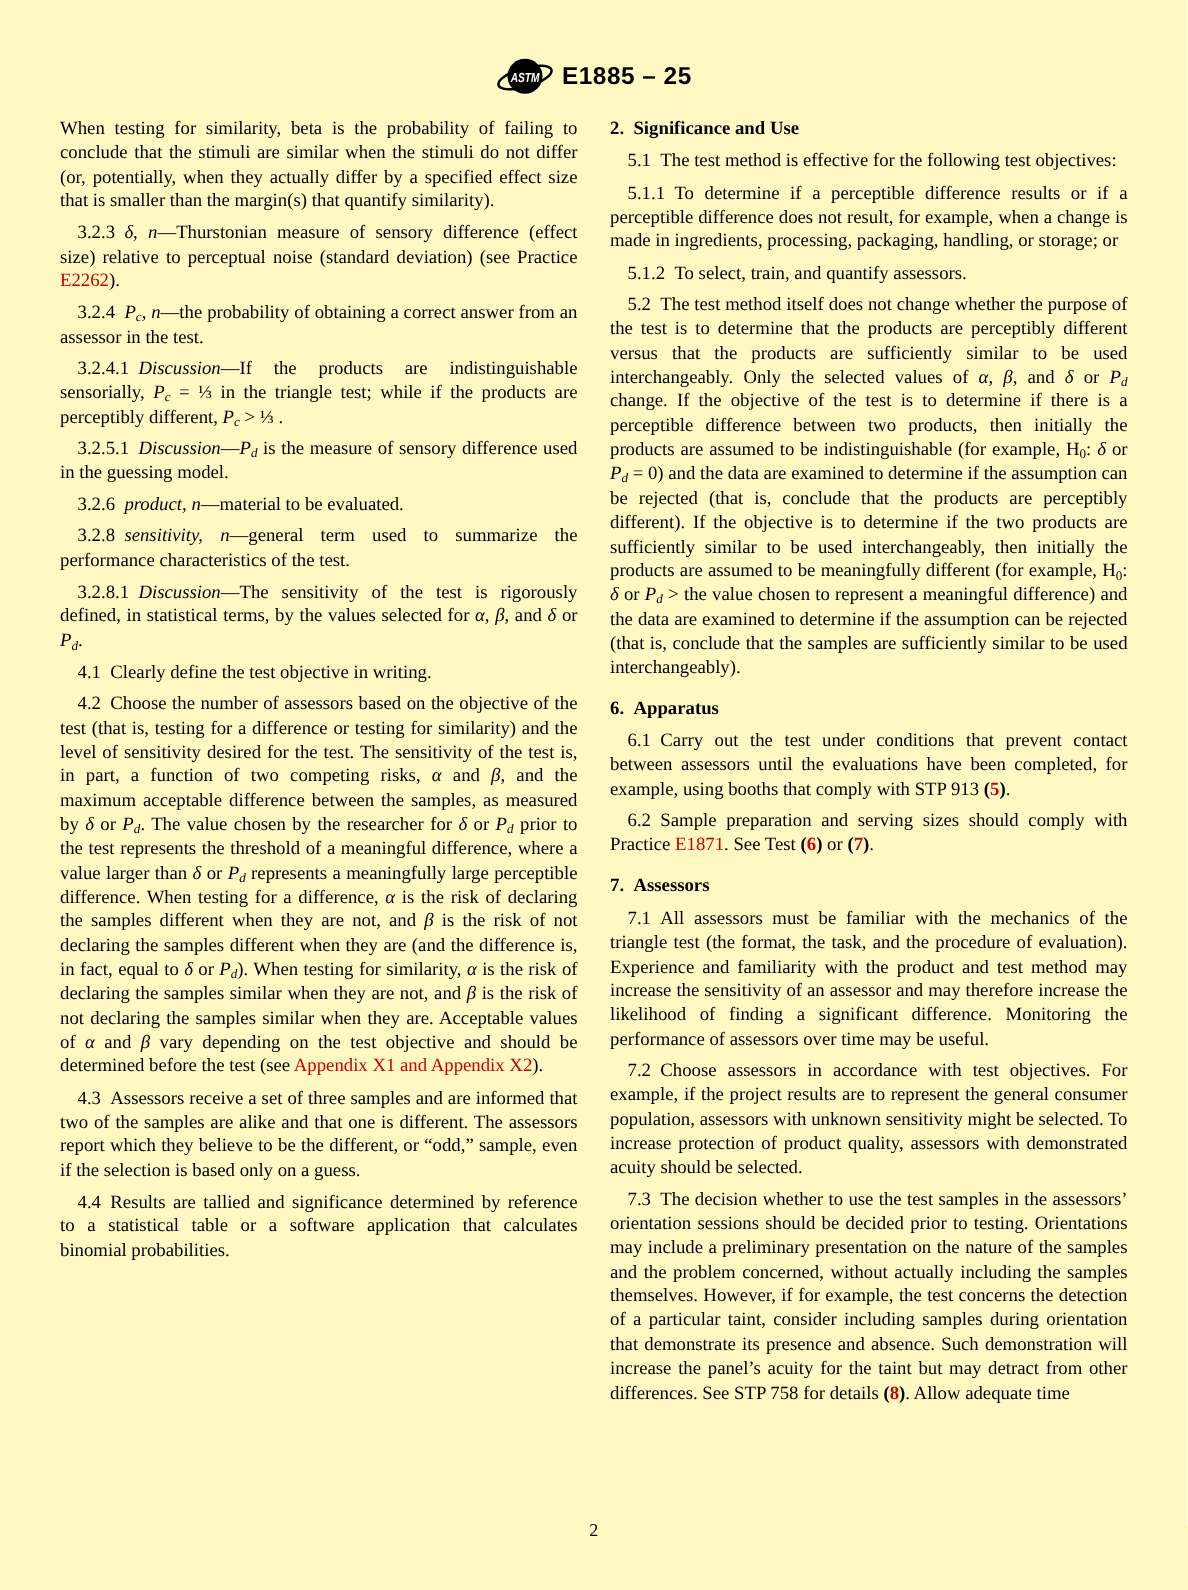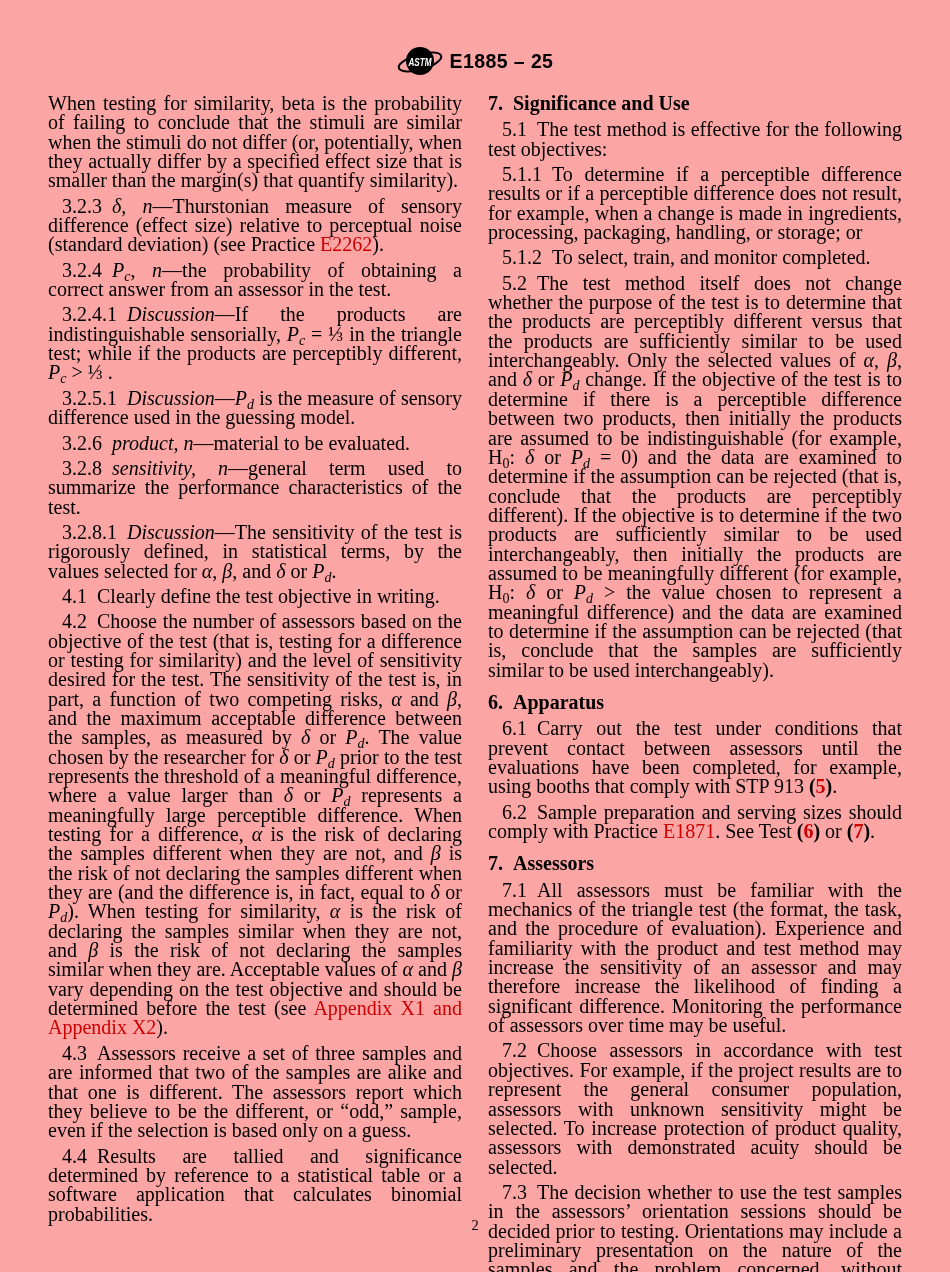--- a/index.html
+++ b/index.html
@@ -1,41 +1,41 @@
 <!DOCTYPE html>
 <html style="--link: #CC0000;"><head>
 <meta charset="utf-8">
 <style>
   * { margin: 0; padding: 0; box-sizing: border-box; }
   html, body { background: #ffffff; }
   .page {
     position: relative;
     width: 950px;
     height: 1272px;
-    background: #fca5a5;
+    background: #fef9c3;
     color: #000;
     font-family: "Liberation Serif", serif;
     overflow: hidden;
   }
   .header {
     position: absolute;
     top: 42px; left: 0; width: 100%;
     display: flex; justify-content: center; align-items: center; gap: 7px;
   }
   .doc-code {
     font-family: "Liberation Sans", sans-serif;
     font-weight: bold;
     font-size: 19.5px;
     letter-spacing: 0.4px;
   }
   .col {
     position: absolute;
     top: 94px;
     width: 414px;
-    font-size: 20px;
+    font-size: 15px;
     line-height: 19.35px;
     text-align: justify;
   }
   .col-left  { left: 48px; }
   .col-right { left: 488px; }
   .para { text-indent: 14px; margin-top: 6px; }
   .para.noindent { text-indent: 0; margin-top: 0; }
   .heading { font-weight: bold; margin-top: 13px; margin-bottom: 7px; text-indent: 0; text-align: left; }
   .col > :first-child { margin-top: 0; }
   .s-i  { font-style: italic; }
@@ -76,24 +76,24 @@
       <div class="para"><span>3.2.5.1 </span><span class="s-i">Discussion</span><span>—</span><span class="s-i">P</span><sub class="s-si">d</sub><span> is the measure of sensory difference used in the guessing model.</span></div>
       <div class="para"><span>3.2.6 </span><span class="s-i">product, n</span><span>—material to be evaluated.</span></div>
       <div class="para"><span>3.2.8 </span><span class="s-i">sensitivity, n</span><span>—general term used to summarize the performance characteristics of the test.</span></div>
       <div class="para"><span>3.2.8.1 </span><span class="s-i">Discussion</span><span>—The sensitivity of the test is rigorously defined, in statistical terms, by the values selected for </span><span class="s-i">α</span><span>, </span><span class="s-i">β</span><span>, and </span><span class="s-i">δ</span><span> or </span><span class="s-i">P</span><sub class="s-si">d</sub><span>.</span></div>
       <div class="para"><span>4.1 Clearly define the test objective in writing.</span></div>
       <div class="para"><span>4.2 Choose the number of assessors based on the objective of the test (that is, testing for a difference or testing for similarity) and the level of sensitivity desired for the test. The sensitivity of the test is, in part, a function of two competing risks, </span><span class="s-i">α</span><span> and </span><span class="s-i">β</span><span>, and the maximum acceptable difference between the samples, as measured by </span><span class="s-i">δ</span><span> or </span><span class="s-i">P</span><sub class="s-si">d</sub><span>. The value chosen by the researcher for </span><span class="s-i">δ</span><span> or </span><span class="s-i">P</span><sub class="s-si">d</sub><span> prior to the test represents the threshold of a meaningful difference, where a value larger than </span><span class="s-i">δ</span><span> or </span><span class="s-i">P</span><sub class="s-si">d</sub><span> represents a meaningfully large perceptible difference. When testing for a difference, </span><span class="s-i">α</span><span> is the risk of declaring the samples different when they are not, and </span><span class="s-i">β</span><span> is the risk of not declaring the samples different when they are (and the difference is, in fact, equal to </span><span class="s-i">δ</span><span> or </span><span class="s-i">P</span><sub class="s-si">d</sub><span>). When testing for similarity, </span><span class="s-i">α</span><span> is the risk of declaring the samples similar when they are not, and </span><span class="s-i">β</span><span> is the risk of not declaring the samples similar when they are. Acceptable values of </span><span class="s-i">α</span><span> and </span><span class="s-i">β</span><span> vary depending on the test objective and should be determined before the test (see </span><span class="s-r">Appendix X1 and Appendix X2</span><span>).</span></div>
       <div class="para"><span>4.3 Assessors receive a set of three samples and are informed that two of the samples are alike and that one is different. The assessors report which they believe to be the different, or “odd,” sample, even if the selection is based only on a guess.</span></div>
       <div class="para"><span>4.4 Results are tallied and significance determined by reference to a statistical table or a software application that calculates binomial probabilities.</span></div>
     </div>
   <div class="col col-right">
-      <div class="heading"><span>7. Significance and Use</span></div>
+      <div class="heading"><span>2. Significance and Use</span></div>
       <div class="para"><span>5.1 The test method is effective for the following test objectives:</span></div>
       <div class="para"><span>5.1.1 To determine if a perceptible difference results or if a perceptible difference does not result, for example, when a change is made in ingredients, processing, packaging, handling, or storage; or</span></div>
-      <div class="para"><span>5.1.2 To select, train, and monitor completed.</span></div>
+      <div class="para"><span>5.1.2 To select, train, and quantify assessors.</span></div>
       <div class="para"><span>5.2 The test method itself does not change whether the purpose of the test is to determine that the products are perceptibly different versus that the products are sufficiently similar to be used interchangeably. Only the selected values of </span><span class="s-i">α</span><span>, </span><span class="s-i">β</span><span>, and </span><span class="s-i">δ</span><span> or </span><span class="s-i">P</span><sub class="s-si">d</sub><span> change. If the objective of the test is to determine if there is a perceptible difference between two products, then initially the products are assumed to be indistinguishable (for example, H</span><sub class="s-sub">0</sub><span>: </span><span class="s-i">δ</span><span> or </span><span class="s-i">P</span><sub class="s-si">d</sub><span> = 0) and the data are examined to determine if the assumption can be rejected (that is, conclude that the products are perceptibly different). If the objective is to determine if the two products are sufficiently similar to be used interchangeably, then initially the products are assumed to be meaningfully different (for example, H</span><sub class="s-sub">0</sub><span>: </span><span class="s-i">δ</span><span> or </span><span class="s-i">P</span><sub class="s-si">d</sub><span> &gt; the value chosen to represent a meaningful difference) and the data are examined to determine if the assumption can be rejected (that is, conclude that the samples are sufficiently similar to be used interchangeably).</span></div>
       <div class="heading"><span>6. Apparatus</span></div>
       <div class="para"><span>6.1 Carry out the test under conditions that prevent contact between assessors until the evaluations have been completed, for example, using booths that comply with STP 913 </span><span class="s-b">(</span><span class="s-br">5</span><span class="s-b">)</span><span>.</span></div>
       <div class="para"><span>6.2 Sample preparation and serving sizes should comply with Practice </span><span class="s-r">E1871</span><span>. See Test </span><span class="s-b">(</span><span class="s-br">6</span><span class="s-b">)</span><span> or </span><span class="s-b">(</span><span class="s-br">7</span><span class="s-b">)</span><span>.</span></div>
       <div class="heading"><span>7. Assessors</span></div>
       <div class="para"><span>7.1 All assessors must be familiar with the mechanics of the triangle test (the format, the task, and the procedure of evaluation). Experience and familiarity with the product and test method may increase the sensitivity of an assessor and may therefore increase the likelihood of finding a significant difference. Monitoring the performance of assessors over time may be useful.</span></div>
       <div class="para"><span>7.2 Choose assessors in accordance with test objectives. For example, if the project results are to represent the general consumer population, assessors with unknown sensitivity might be selected. To increase protection of product quality, assessors with demonstrated acuity should be selected.</span></div>
       <div class="para"><span>7.3 The decision whether to use the test samples in the assessors’ orientation sessions should be decided prior to testing. Orientations may include a preliminary presentation on the nature of the samples and the problem concerned, without actually including the samples themselves. However, if for example, the test concerns the detection of a particular taint, consider including samples during orientation that demonstrate its presence and absence. Such demonstration will increase the panel’s acuity for the taint but may detract from other differences. See STP 758 for details </span><span class="s-b">(</span><span class="s-br">8</span><span class="s-b">)</span><span>. Allow adequate time</span></div>
     </div>
 

